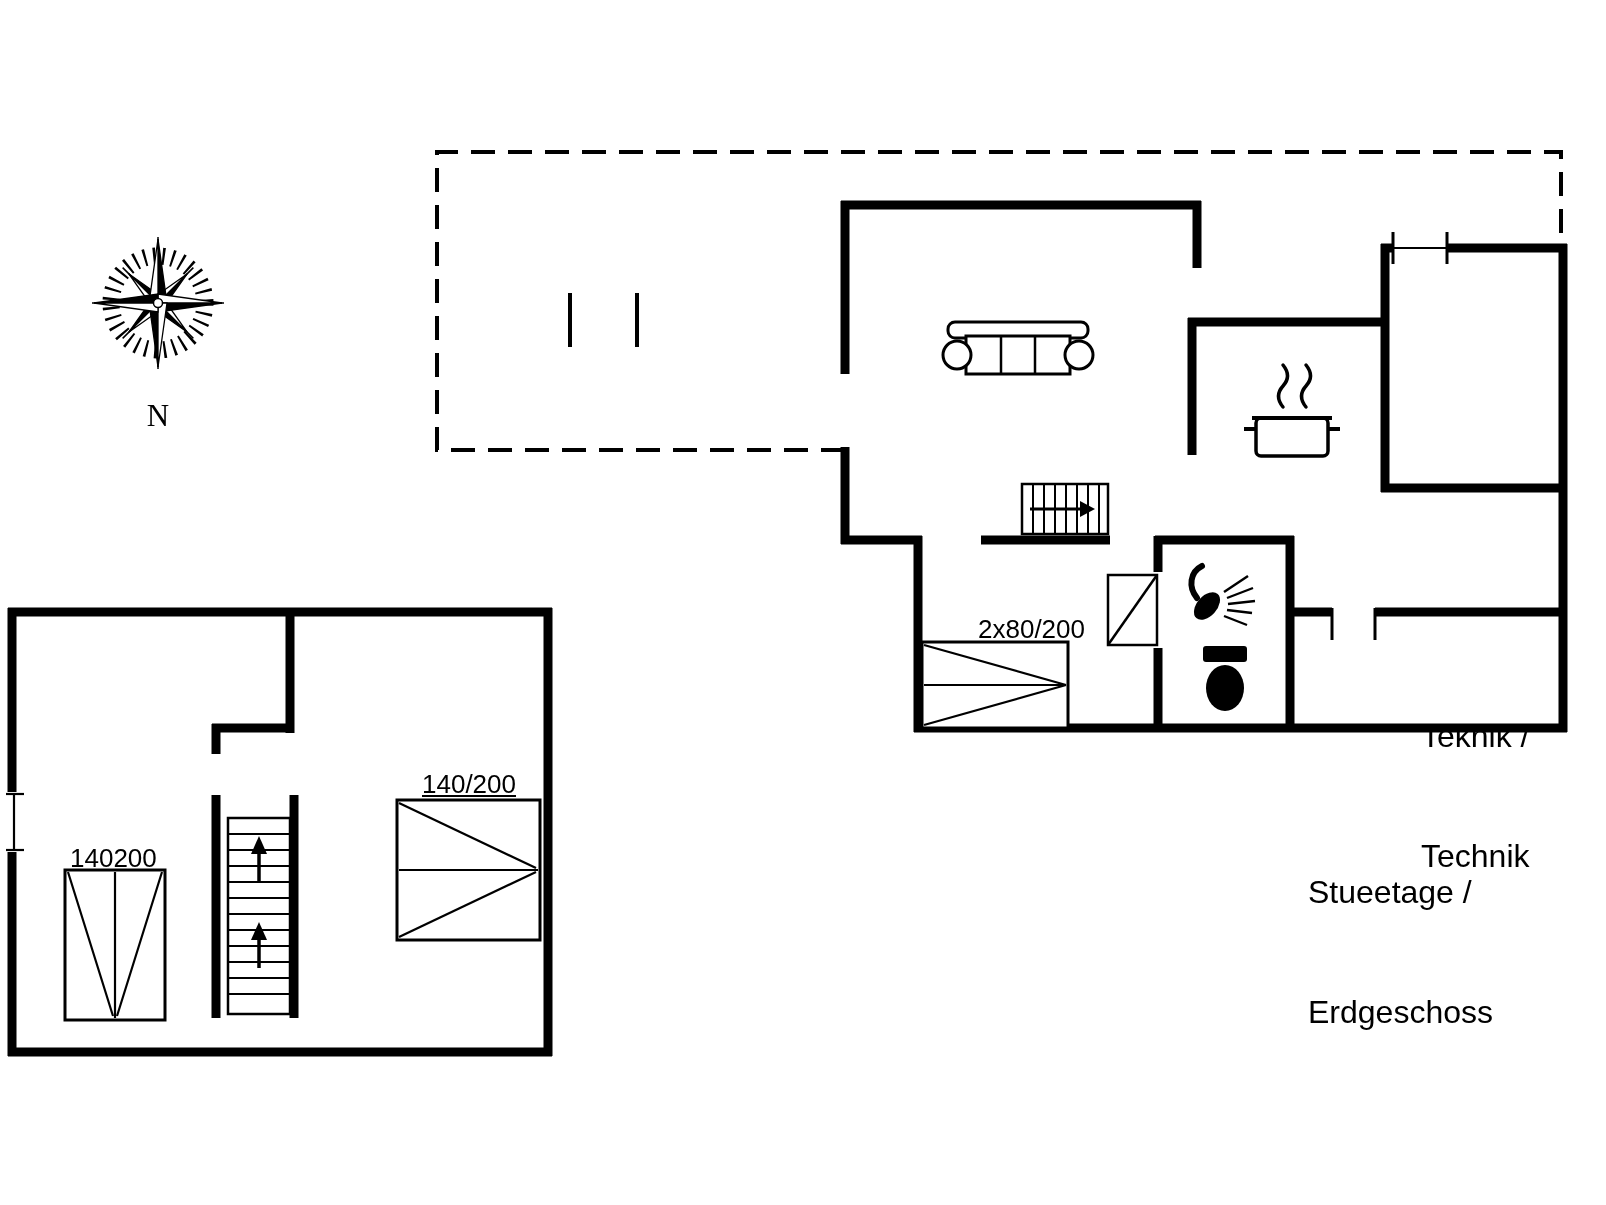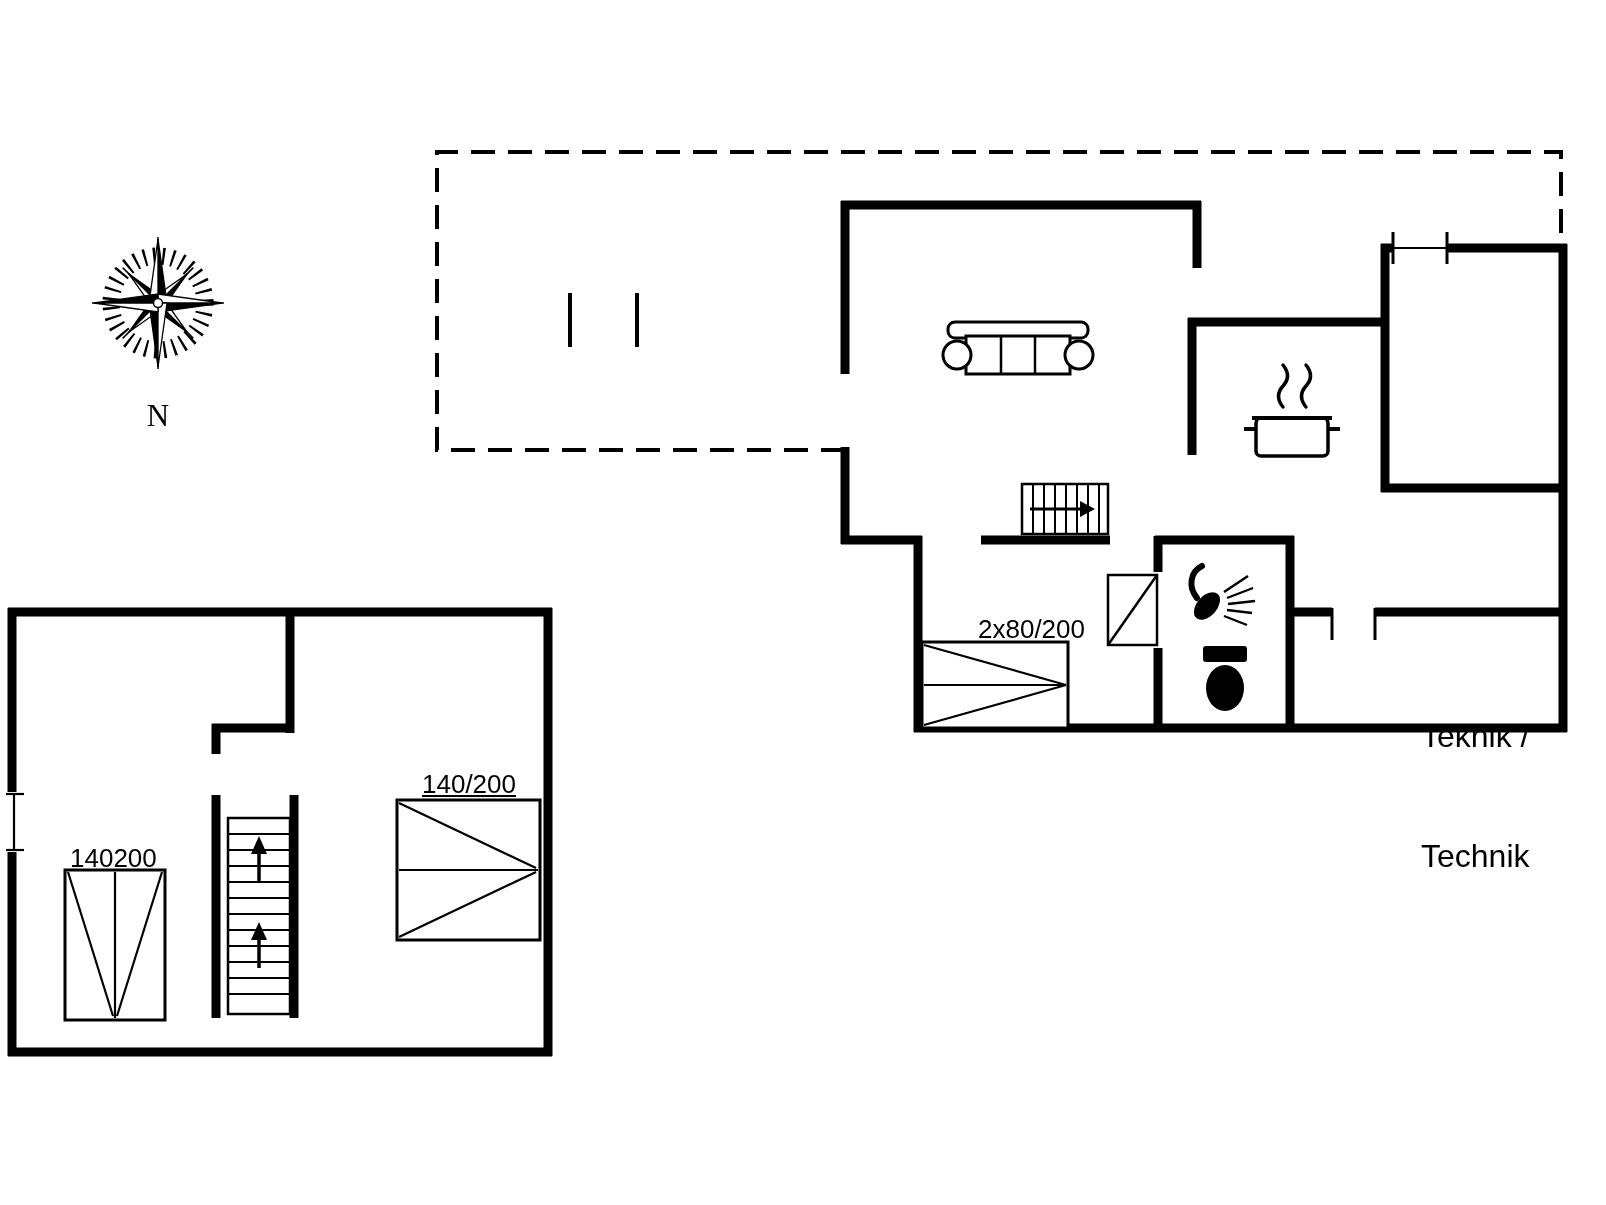--- a/index.html
+++ b/index.html
@@ -256,19 +256,23 @@
 
   <div class="label north-label" style="left:138px; top:398px;">N</div>
 
   <div class="label size-label" style="left:978px; top:615px;text-align:center;">2x80/200</div>
 
   <div class="label caption" style="left:1421px; top:636px;">
     <div>Teknik /</div>
     <div>Technik</div>
   </div>
 
+  <div class="label caption" style="left:1308px; top:792px;">
+    <div>Stueetage /</div>
+    <div>Erdgeschoss</div>
+  </div>
 
   <div class="label size-label" style="left:70px; top:816px;margin-top:28px;">140200</div>
 
   <div class="label size-label" style="left:422px; top:770px;text-decoration:underline;">140/200</div>
 
 
 </div>
 
 </body></html>

